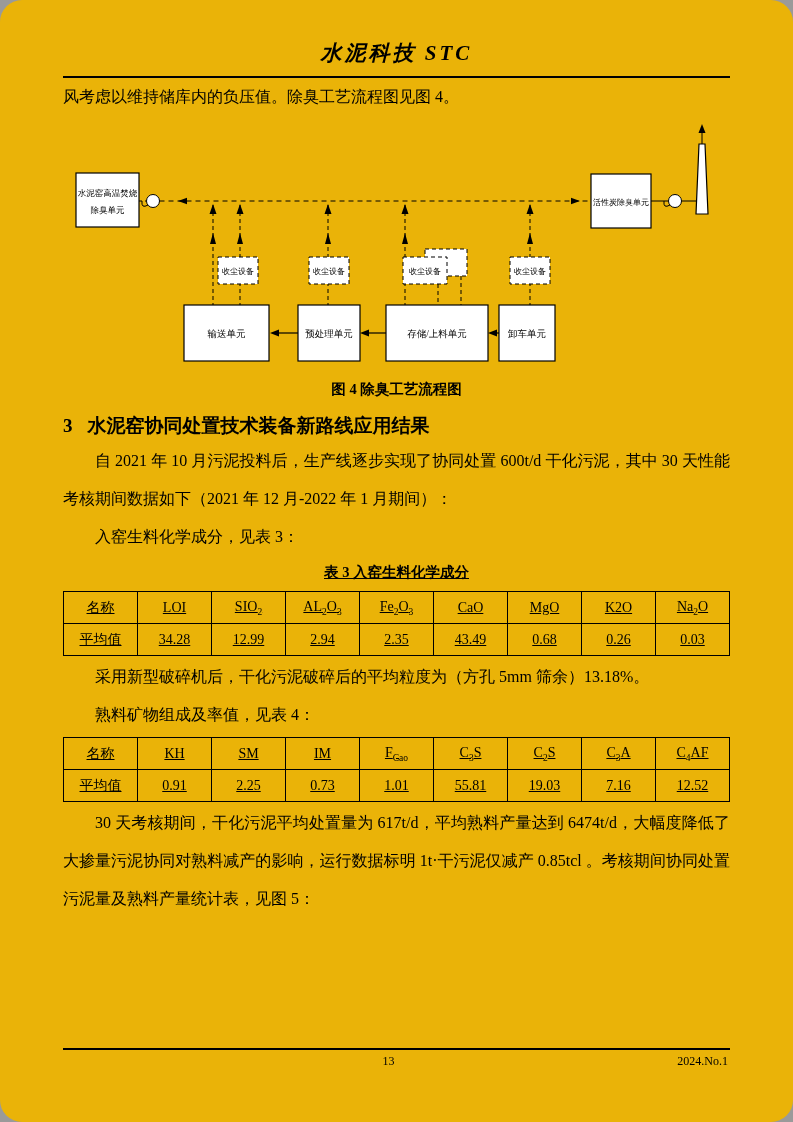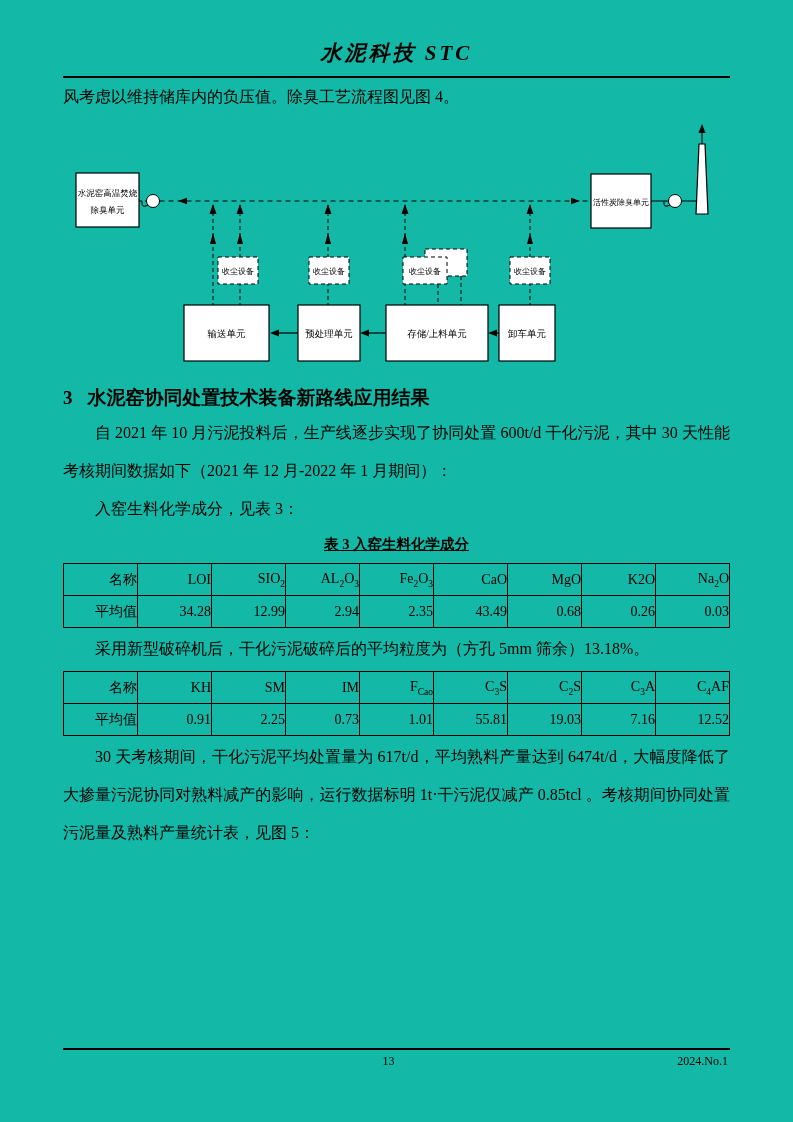--- a/index.html
+++ b/index.html
@@ -1,25 +1,26 @@
 <!DOCTYPE html>
 <html><head>
 <meta charset="utf-8">
 <style>
   html,body{margin:0;padding:0;background:#9a9a9a;}
   .page{
     position:relative;
     width:793px;height:1122px;
     margin:0 auto;
-    background:#14b8a6;
+    background:#eab308;
     color:#000;
     box-sizing:border-box;
     padding:38px 63px 16px 63px;
     font-family:"Liberation Serif","DejaVu Serif",serif;
     overflow:hidden;
+    border-radius:22px;
   }
   .journal-title{
     text-align:center;
     font-style:italic;
     font-weight:bold;
     font-size:21px;
     letter-spacing:3px;
     line-height:30px;
     height:34px;
   }
@@ -51,26 +52,27 @@
   table.datatable{
     width:100%;
     border-collapse:collapse;
     table-layout:fixed;
     border:1.6px solid #000;
     margin:3px 0 2px 0;
   }
   table.datatable th,table.datatable td{
     border:1.1px solid #000;
     height:31px;
-    text-align:right;
+    text-align:center;
     vertical-align:middle;
     font-size:14px;
     font-weight:normal;
     padding:0;
     overflow:hidden;
+    text-decoration:underline;
   }
   table.datatable sub{font-size:9.5px;}
   svg text{
     font-family:"Liberation Serif","DejaVu Serif",serif;
     fill:#000;
   }
   .page-footer{
     position:absolute;
     left:63px;right:63px;top:1048px;
     border-top:2.6px solid #000;
@@ -165,20 +167,21 @@
       <line x1="588" y1="82" x2="605.5" y2="82" stroke="#000" stroke-width="1"></line>
       <g>
         <circle cx="612" cy="82" r="6.5" fill="#fff" stroke="#000" stroke-width="1"></circle>
         <path d="M 607 86 Q 600 90 601 82" fill="none" stroke="#000" stroke-width="1"></path>
       </g>
       <line x1="618.5" y1="82" x2="633" y2="82" stroke="#000" stroke-width="1"></line>
       <polygon points="636,25 642,25 645,95 633,95" fill="#fff" stroke="#000" stroke-width="1.2"></polygon>
       <line x1="639" y1="25" x2="639" y2="12" stroke="#000" stroke-width="1"></line>
       <polygon points="635.5,14 642.5,14 639,5" fill="#000"></polygon>
     </svg>
+    <p class="fig-caption">图 4  除臭工艺流程图</p>
   </div>
 
   <h2 class="section-heading">
     <span class="sec-num">3</span><span>水泥窑协同处置技术装备新路线应用结果</span>
   </h2>
 
   <p class="bodytext">自 2021 年 10 月污泥投料后，生产线逐步实现了协同处置 600t/d 干化污泥，其中 30 天性能考核期间数据如下（2021 年 12 月-2022 年 1 月期间）：</p>
   <p class="bodytext">入窑生料化学成分，见表 3：</p>
 
   <p class="tbl-caption">表 3  入窑生料化学成分</p>
@@ -203,20 +206,21 @@
       <td>2.35</td>
       <td>43.49</td>
       <td>0.68</td>
       <td>0.26</td>
       <td>0.03</td>
     </tr>
   </tbody>
     </table>
 
   <p class="bodytext">采用新型破碎机后，干化污泥破碎后的平均粒度为（方孔 5mm 筛余）13.18%。</p>
+  <p class="bodytext">熟料矿物组成及率值，见表 4：</p>
 
   <table class="datatable">
     <tbody>
         <tr>
       <th><span>名称</span></th>
       <th><span>KH</span></th>
       <th><span>SM</span></th>
       <th><span>IM</span></th>
       <th><span>F</span><sub>Cao</sub></th>
       <th><span>C</span><sub>3</sub><span>S</span></th>

